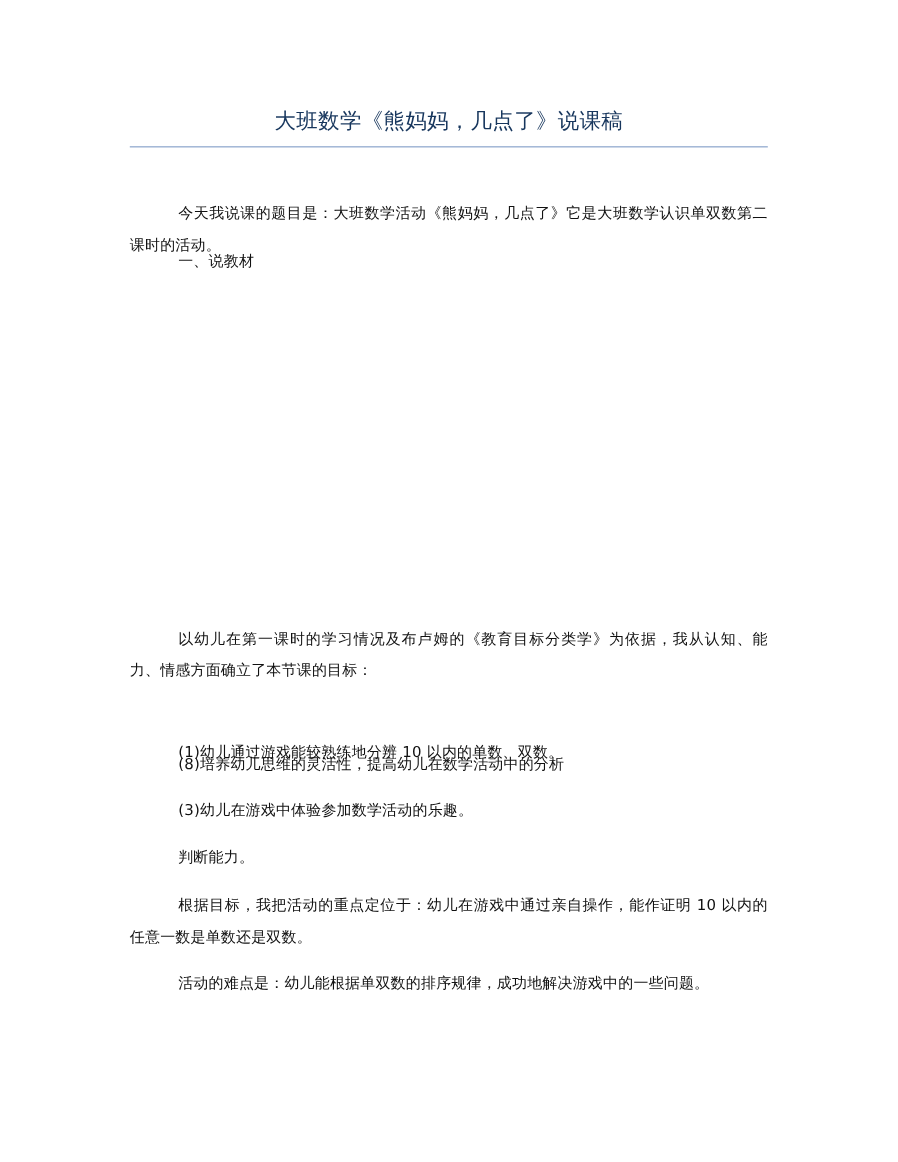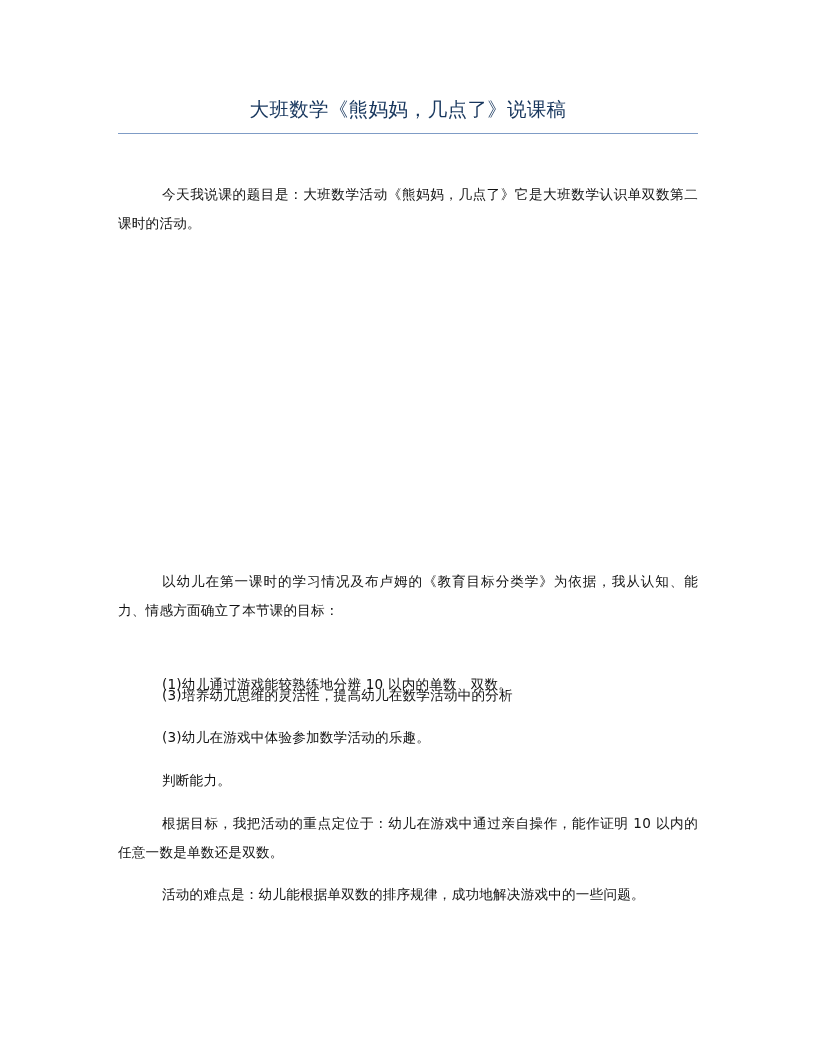--- a/index.html
+++ b/index.html
@@ -15,20 +15,21 @@
   .indent { text-indent: 44px; }
 </style>
 </head>
 <body>
 
 <div class="page">
   <div class="title">大班数学《熊妈妈，几点了》说课稿</div>
   <div class="rule"></div>
 
   <p class="p indent" style="top:152px;margin-top:28px;">今天我说课的题目是：大班数学活动《熊妈妈，几点了》它是大班数学认识单双数第二课时的活动。</p>
+  <p class="p indent" style="top:224px;">一、说教材</p>
   <p class="p indent" style="top:567px;">以幼儿在第一课时的学习情况及布卢姆的《教育目标分类学》为依据，我从认知、能力、情感方面确立了本节课的目标：</p>
   <p class="p indent" style="top:638px;margin-top:32px;">(1)幼儿通过游戏能较熟练地分辨 10 以内的单数、双数。</p>
-  <p class="p indent" style="top:681px;">(3)培养幼儿思维的灵活性，提高幼儿在数学活动中的分析</p>
+  <p class="p indent" style="top:681px;">(8)培养幼儿思维的灵活性，提高幼儿在数学活动中的分析</p>
   <p class="p indent" style="top:723px;">(3)幼儿在游戏中体验参加数学活动的乐趣。</p>
   <p class="p indent" style="top:766px;">判断能力。</p>
   <p class="p indent" style="top:809px;">根据目标，我把活动的重点定位于：幼儿在游戏中通过亲自操作，能作证明 10 以内的任意一数是单数还是双数。</p>
   <p class="p indent" style="top:880px;">活动的难点是：幼儿能根据单双数的排序规律，成功地解决游戏中的一些问题。</p>
 </div>
 
 </body></html>

